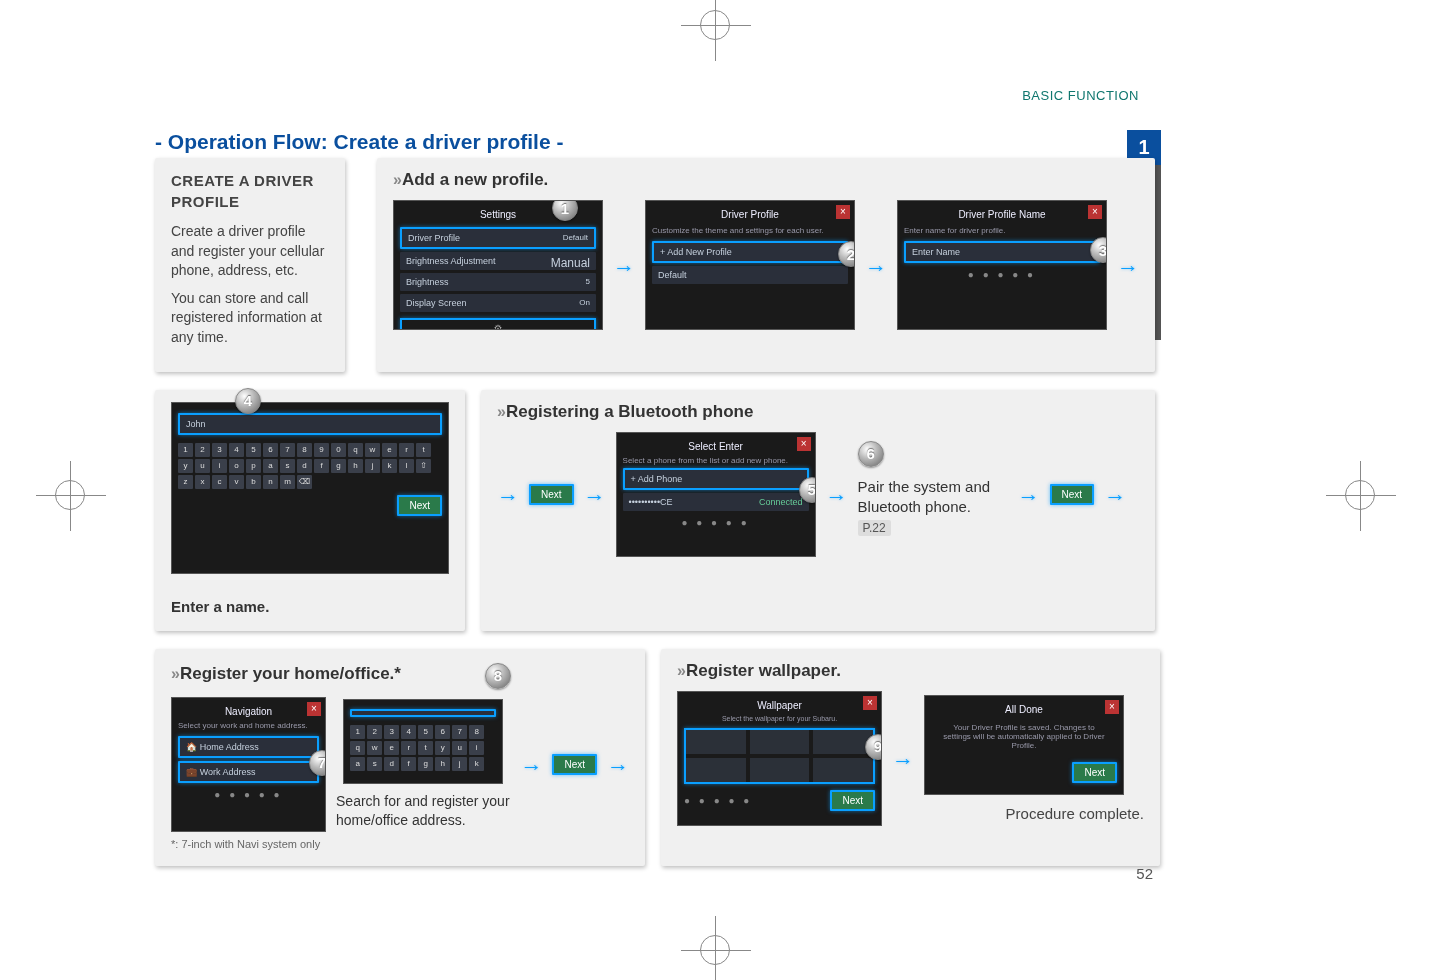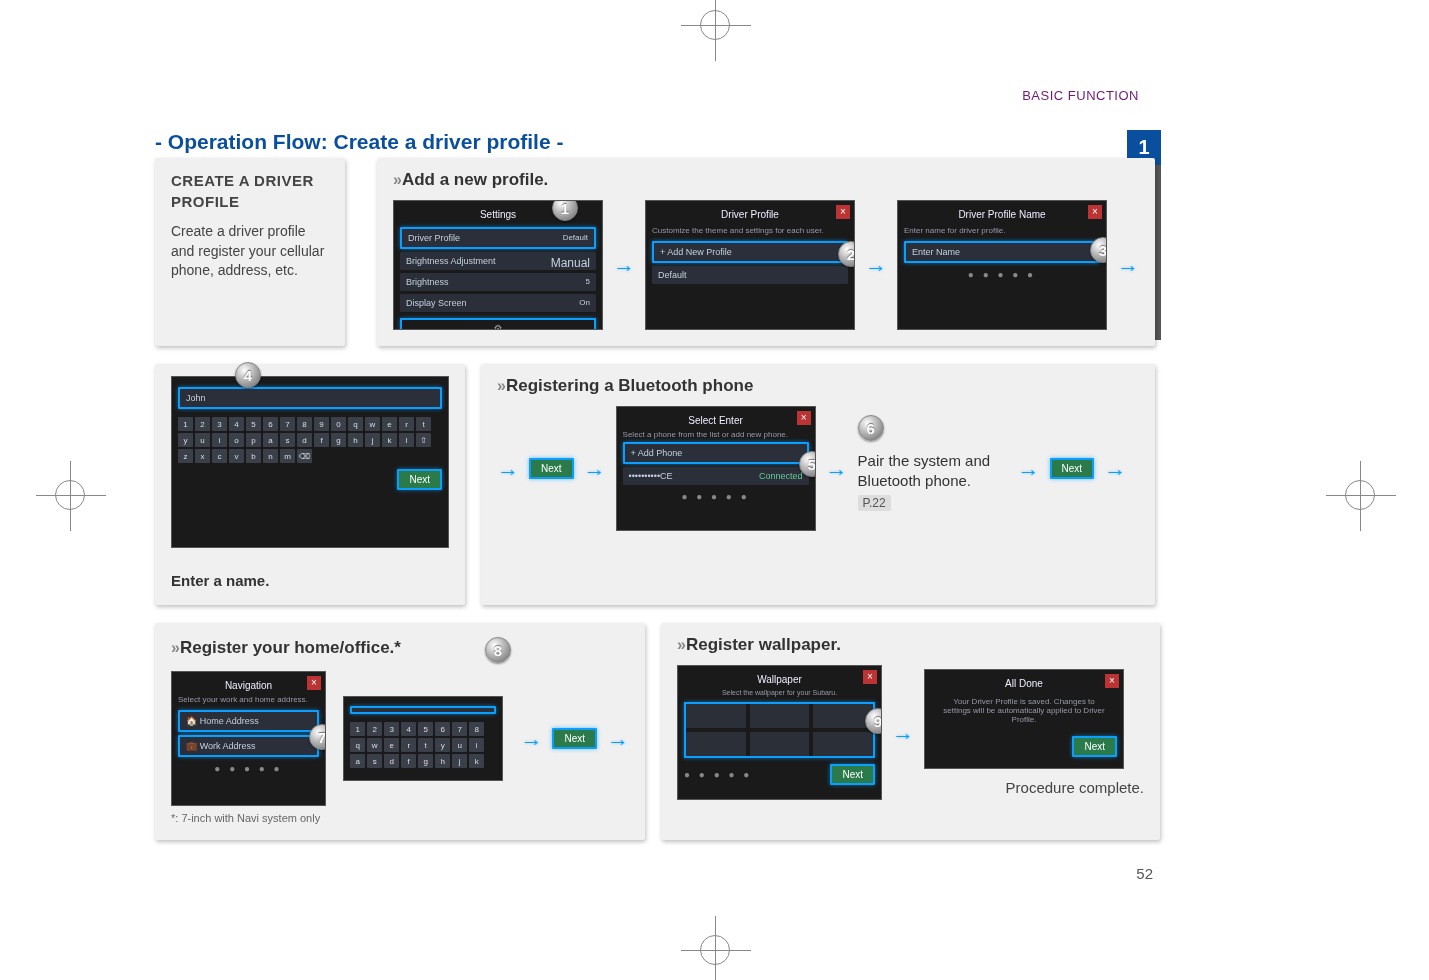--- a/index.html
+++ b/index.html
@@ -9,21 +9,21 @@
     width: 1429px;
     height: 980px;
     position: relative;
     color: #333;
   }
   .page-header {
     position: absolute;
     top: 88px;
     right: 290px;
     font-size: 13px;
-    color: #701a75;
+    color: #0f766e;
     letter-spacing: 0.5px;
   }
   .side-tab {
     position: absolute;
     right: 268px;
     top: 130px;
     width: 34px;
     height: 210px;
     background: #555;
     color: #fff;
@@ -185,20 +185,21 @@
   <div class="txt">Quick Guide</div>
 </div>
 
 <div class="content">
   <div class="title">- Operation Flow: Create a driver profile -</div>
 
   <div class="row1">
     <div class="panel intro-panel">
       <div class="h">CREATE A DRIVER PROFILE</div>
       <p>Create a driver profile and register your cellular phone, address, etc.</p>
+      <p>You can store and call registered information at any time.</p>
     </div>
 
     <div class="panel big-panel">
       <div class="sub-heading">
         <span class="chev">»</span>
         <span>Add a new profile.</span>
       </div>
       <div class="shots">
 
         <div class="shot">
@@ -377,20 +378,21 @@
               <span>a</span>
                 <span>s</span>
                 <span>d</span>
                 <span>f</span>
                 <span>g</span>
                 <span>h</span>
                 <span>j</span>
                 <span>k</span>
             </div>
           </div>
+          <div class="mid-text" style="margin-top:8px;font-size:14px">Search for and register your home/office address.</div>
         </div>
         <div class="arrow">→</div>
         <span class="btn-next hl" style="align-self:center">Next</span>
         <div class="arrow">→</div>
       </div>
       <div class="footnote">*: 7-inch with Navi system only</div>
     </div>
 
     <div class="panel big-panel">
       <div class="sub-heading">

